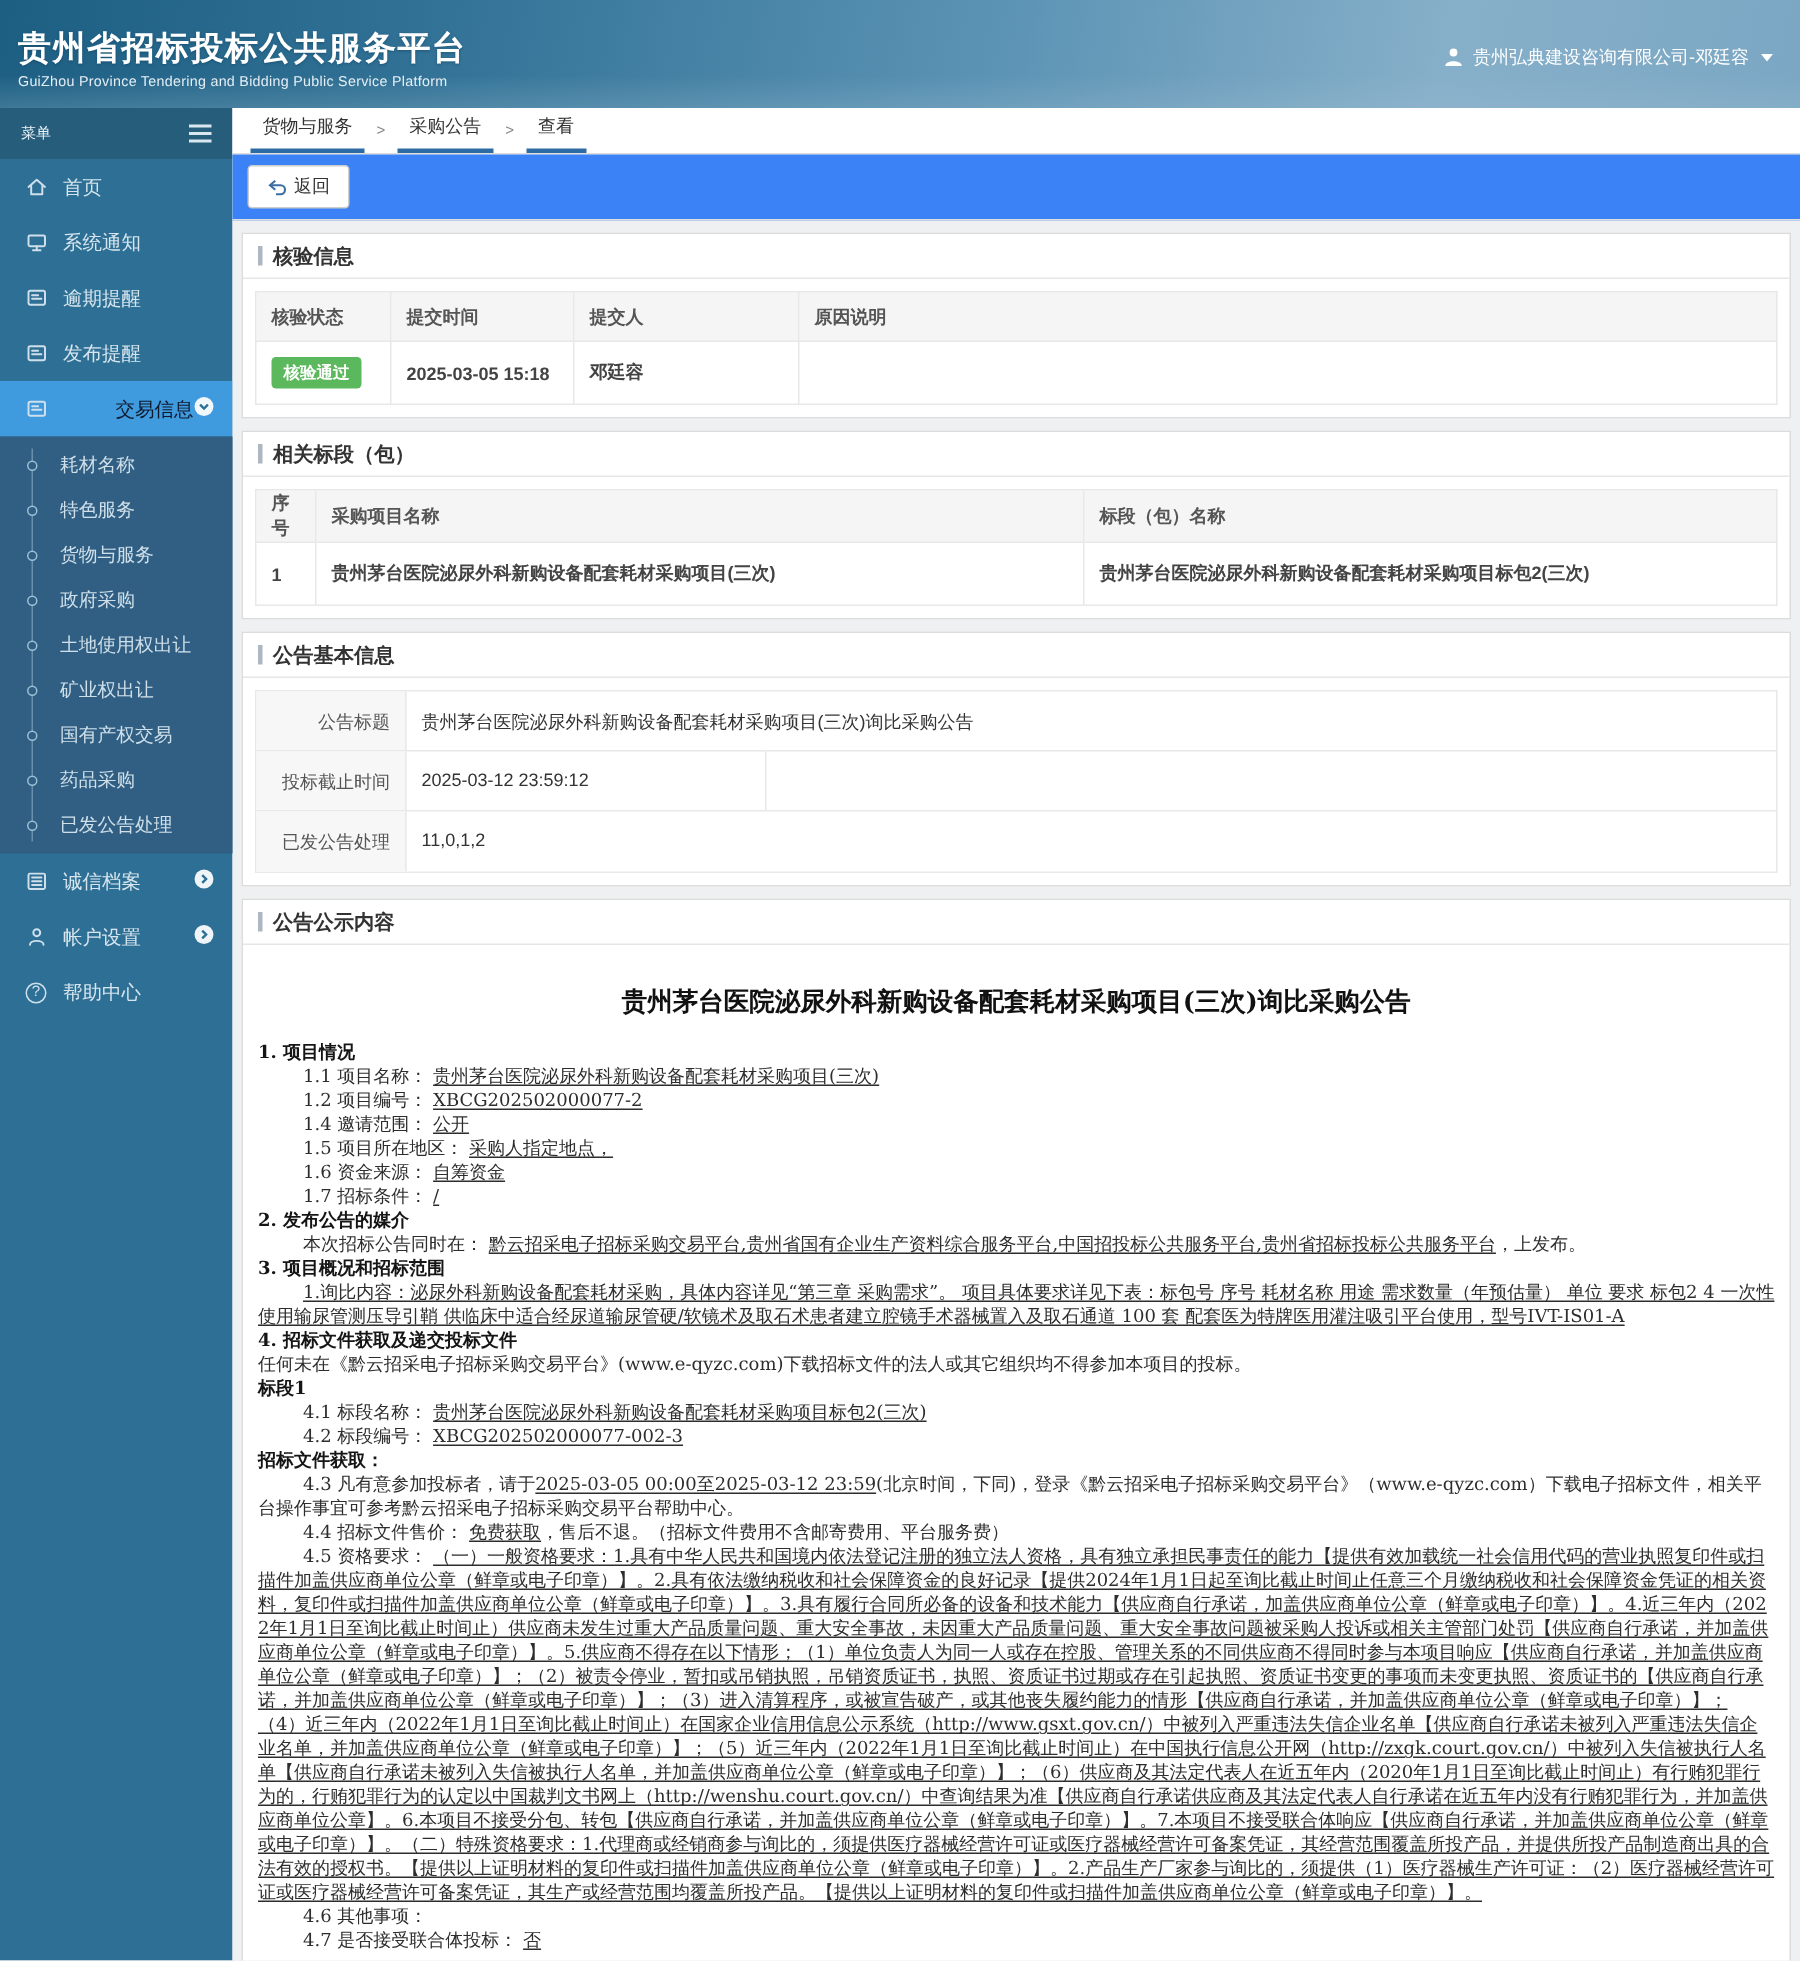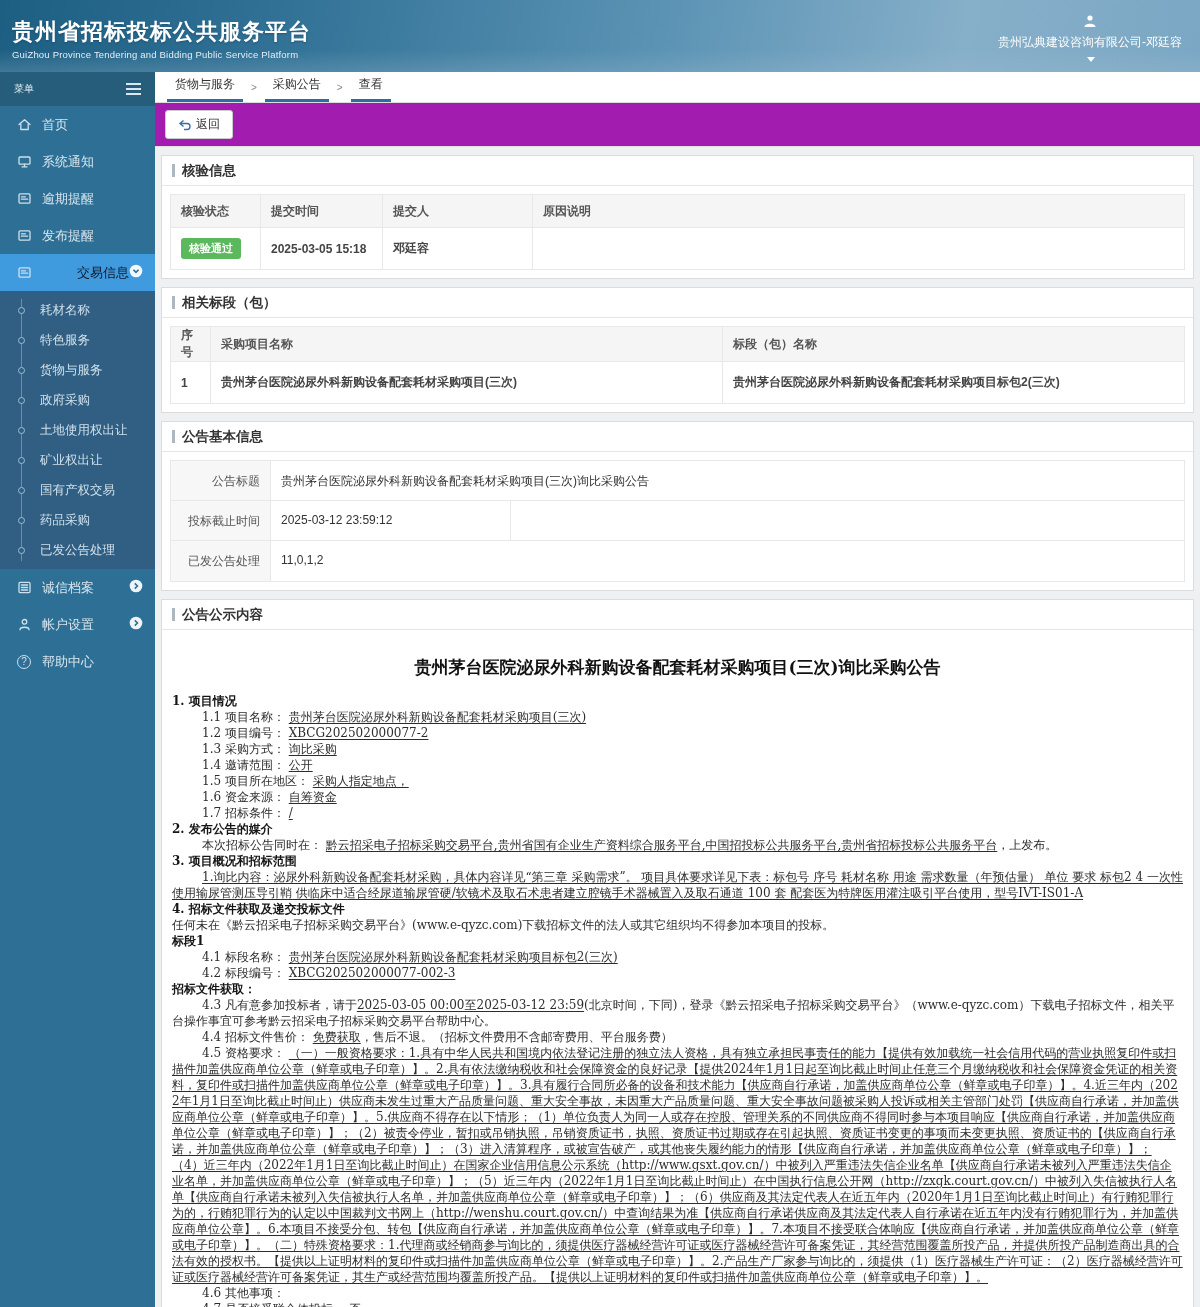--- a/index.html
+++ b/index.html
@@ -8,21 +8,21 @@
   .page { width:1200px; height:1307px; display:flex; flex-direction:column; }
 
   
   header { height:72px; flex:0 0 72px; display:flex; justify-content:space-between; align-items:center;
     background:linear-gradient(100deg,#1d5f83 0%,#2f7094 22%,#5b93b4 55%,#86afc9 80%,#7ba7c4 100%);
     padding:4px 18px 0 12px; position:relative; }
   header:after{content:"";position:absolute;left:0;right:0;bottom:0;height:22px;
     background:linear-gradient(180deg,rgba(255,255,255,0) 0%,rgba(160,190,210,.25) 100%);pointer-events:none;}
   .brand-title { color:#fff; font-size:22px; font-weight:bold; letter-spacing:1px; text-shadow:0 1px 2px rgba(0,40,70,.35); }
   .brand-sub { color:#e8f1f7; font-size:9.5px; margin-top:2px; letter-spacing:.2px; }
-  .user { display:flex; align-items:center; gap:6px; color:#fff; font-size:12px; cursor:pointer; z-index:2;flex-direction:column;}
+  .user { display:flex; align-items:center; gap:6px; color:#fff; font-size:12px; cursor:pointer; z-index:2;}
   .caret { width:0;height:0;border-left:4px solid transparent;border-right:4px solid transparent;border-top:5px solid #fff; margin-left:2px;}
 
   
   .main { flex:1; display:flex; min-height:0; }
   .sidebar { width:155px; flex:0 0 155px; background:#2e7095; color:#d7e5ee; }
   .menu-head { height:34px; background:#255d7b; display:flex; align-items:center; justify-content:space-between;
     padding:0 14px; font-size:10px; color:#e7f0f6; }
   .burger { display:inline-flex; flex-direction:column; gap:3px; cursor:pointer; }
   .burger i { width:15px; height:2px; background:#dbe7ef; display:block; }
   .side-item { height:37px; display:flex; align-items:center; padding:0 12px 0 16px; font-size:13px; cursor:pointer; }
@@ -37,21 +37,21 @@
     align-items:center; justify-content:center; font-size:10px; color:#cfe0ec; }
 
   .content { flex:1; min-width:0; display:flex; flex-direction:column; background:#eef0f1; }
 
   
   .bc-bar { background:#fff; border-bottom:1px solid #ddd; display:flex; align-items:flex-end; padding:0 0 0 12px; height:31px; }
   .crumb { font-size:12px; color:#333; padding:7px 8px 6px; border-bottom:3px solid #2c6ba4; margin-right:8px; cursor:pointer; }
   .bc-sep { font-size:10px; color:#888; margin-right:8px; padding-bottom:9px; }
 
   
-  .toolbar { background:#a21caf; border-bottom:1px solid #e0e0e0; padding:7px 10px; }
+  .toolbar { background:#3b82f6; border-bottom:1px solid #e0e0e0; padding:7px 10px; }
   .btn-back { display:inline-flex; align-items:center; gap:5px; background:#fff; border:1px solid #ccc; border-radius:3px;
     padding:5px 12px; font-size:12px; color:#333; cursor:pointer; font-family:inherit; }
   .btn-back svg { display:block; }
 
   
   .card { background:#fff; border:1px solid #dcdcdc; margin:8px 6px 0; }
   .card-title { display:flex; align-items:center; height:30px; border-bottom:1px solid #e6e6e6; padding:0 10px; }
   .card-title .bar { width:3px; height:13px; background:#aeb7bf; margin-right:7px; box-shadow:4px 0 0 -2px #cfd5da; }
   .card-title .t { font-size:13.5px; color:#333; font-weight:bold; }
   .card-body { padding:8px; }
@@ -314,21 +314,20 @@
           <span class="bar"></span>
           <span class="t">公告公示内容</span>
         </div>
         <div class="card-body">
           <div class="doc">
             <div class="doc-title">贵州茅台医院泌尿外科新购设备配套耗材采购项目(三次)询比采购公告</div>
             <div>
                 <div class="dl h"><span>1. 项目情况</span></div>
                 <div class="dl i"><span>1.1 项目名称： </span><span class="u">贵州茅台医院泌尿外科新购设备配套耗材采购项目(三次)</span></div>
                 <div class="dl i"><span>1.2 项目编号： </span><span class="u">XBCG202502000077-2</span></div>
-                <div class="dl i"><span>1.3 采购方式： </span><span class="u">询比采购</span></div>
                 <div class="dl i"><span>1.4 邀请范围： </span><span class="u">公开</span></div>
                 <div class="dl i"><span>1.5 项目所在地区： </span><span class="u">采购人指定地点，</span></div>
                 <div class="dl i"><span>1.6 资金来源： </span><span class="u">自筹资金</span></div>
                 <div class="dl i"><span>1.7 招标条件： </span><span class="u">/</span></div>
                 <div class="dl h"><span>2. 发布公告的媒介</span></div>
                 <div class="dl i"><span>本次招标公告同时在： </span><span class="u">黔云招采电子招标采购交易平台,贵州省国有企业生产资料综合服务平台,中国招投标公共服务平台,贵州省招标投标公共服务平台</span><span>，上发布。</span></div>
                 <div class="dl h"><span>3. 项目概况和招标范围</span></div>
                 <div class="dl i"><span class="u">1.询比内容：泌尿外科新购设备配套耗材采购，具体内容详见“第三章 采购需求”。 项目具体要求详见下表：标包号 序号 耗材名称 用途 需求数量（年预估量） 单位 要求 标包2 4 一次性使用输尿管测压导引鞘 供临床中适合经尿道输尿管硬/软镜术及取石术患者建立腔镜手术器械置入及取石通道 100 套 配套医为特牌医用灌注吸引平台使用，型号IVT-IS01-A</span></div>
                 <div class="dl h"><span>4. 招标文件获取及递交投标文件</span></div>
                 <div class="dl p"><span>任何未在《黔云招采电子招标采购交易平台》(www.e-qyzc.com)下载招标文件的法人或其它组织均不得参加本项目的投标。</span></div>

